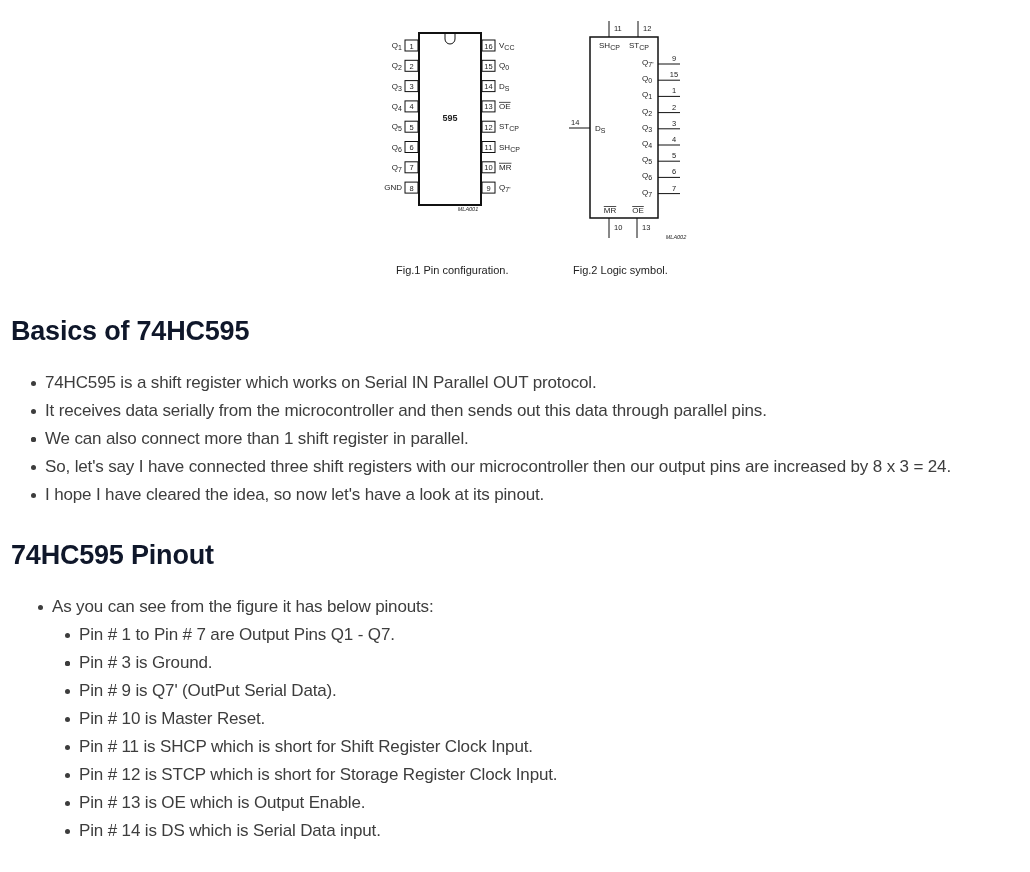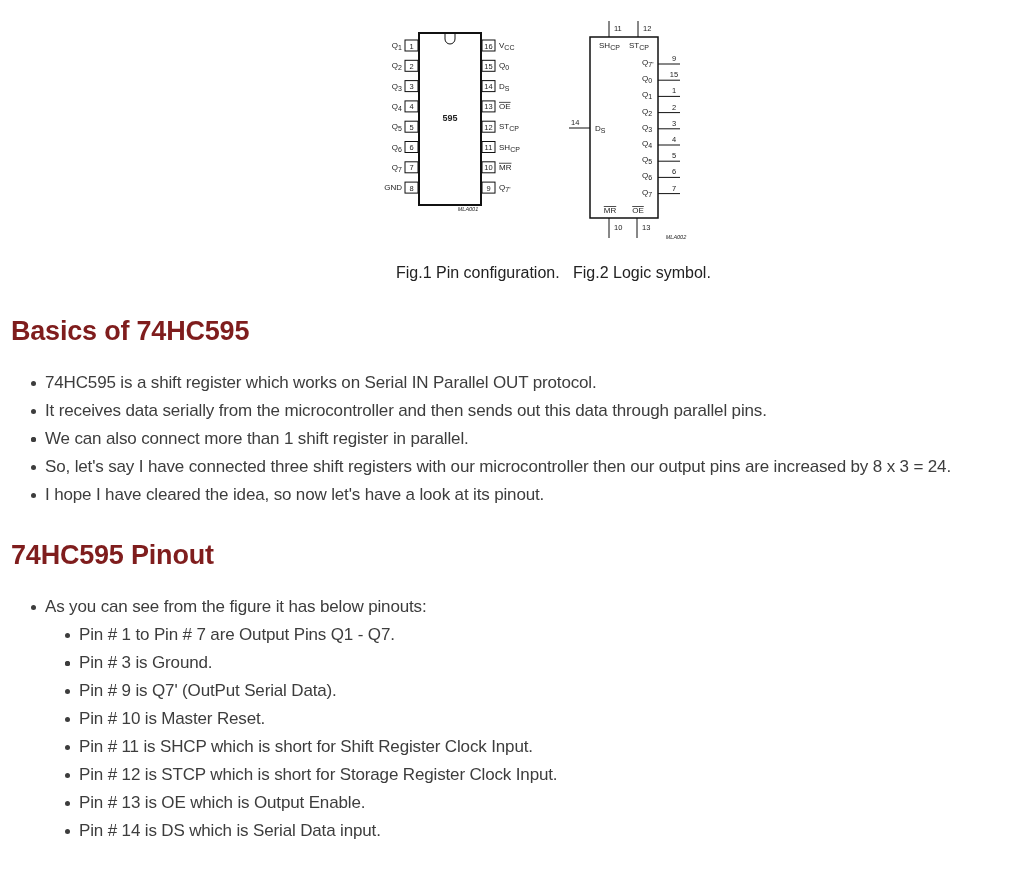--- a/index.html
+++ b/index.html
@@ -1,21 +1,21 @@
 <!DOCTYPE html>
 <html><head>
 <meta charset="utf-8">
 <style>
   html, body { margin:0; padding:0; background:#ffffff; }
   body { width:1030px; height:872px; overflow:hidden; position:relative;
          font-family:"Liberation Sans", sans-serif; color:#3a3a3a; }
   .figures { position:absolute; left:0; top:0; width:1030px; height:300px; }
-  .caption { position:absolute; font-size:16px; color:#222; font-family:"Liberation Sans", sans-serif; }
+  .caption { position:absolute; font-size:11px; color:#222; font-family:"Liberation Sans", sans-serif; }
   svg text { font-family:"Liberation Sans", sans-serif; fill:#222; }
-  h2 { position:absolute; left:11px; margin:0; font-size:27px; font-weight:bold; color:#7f1d1d;
+  h2 { position:absolute; left:11px; margin:0; font-size:27px; font-weight:bold; color:#0f172a;
        font-family:"Liberation Sans", sans-serif; letter-spacing:-0.2px; }
   ul { position:absolute; margin:0; padding:0; list-style:none; }
   li { position:relative; font-size:17px; line-height:28px; color:#3d3d3d; white-space:nowrap;
        font-family:"Liberation Sans", sans-serif; letter-spacing:-0.15px; }
   li .bullet { position:absolute; left:-14px; top:12px; width:5px; height:5px; border-radius:50%; background:#3d3d3d; }
 </style>
 </head>
 <body>
 
 <div class="figures">
@@ -126,21 +126,21 @@
 <ul style="left:45px;top:369px;">
   <li><span class="bullet"></span><span>74HC595 is a shift register which works on Serial IN Parallel OUT protocol.</span></li>
   <li><span class="bullet"></span><span>It receives data serially from the microcontroller and then sends out this data through parallel pins.</span></li>
   <li><span class="bullet"></span></li>
   <li><span class="bullet"></span><span>We can also connect more than 1 shift register in parallel.</span></li>
   <li><span class="bullet"></span><span>So, let's say I have connected three shift registers with our microcontroller then our output pins are increased by 8 x 3 = 24.</span></li>
   <li><span class="bullet"></span><span>I hope I have cleared the idea, so now let's have a look at its pinout.</span></li>
 </ul>
 
 <h2 style="top:540px;">74HC595 Pinout</h2>
-<ul style="left:45px;top:593px;">
+<ul style="left:52px;top:593px;">
   <li><span class="bullet"></span><span>As you can see from the figure it has below pinouts:</span></li>
 </ul>
 <ul style="left:79px;top:621px;">
   <li><span class="bullet"></span><span>Pin # 1 to Pin # 7 are Output Pins Q1 - Q7.</span></li>
   <li><span class="bullet"></span></li>
   <li><span class="bullet"></span><span>Pin # 3 is Ground.</span></li>
   <li><span class="bullet"></span><span>Pin # 9 is Q7' (OutPut Serial Data).</span></li>
   <li><span class="bullet"></span><span>Pin # 10 is Master Reset.</span></li>
   <li><span class="bullet"></span><span>Pin # 11 is SHCP which is short for Shift Register Clock Input.</span></li>
   <li><span class="bullet"></span><span>Pin # 12 is STCP which is short for Storage Register Clock Input.</span></li>

